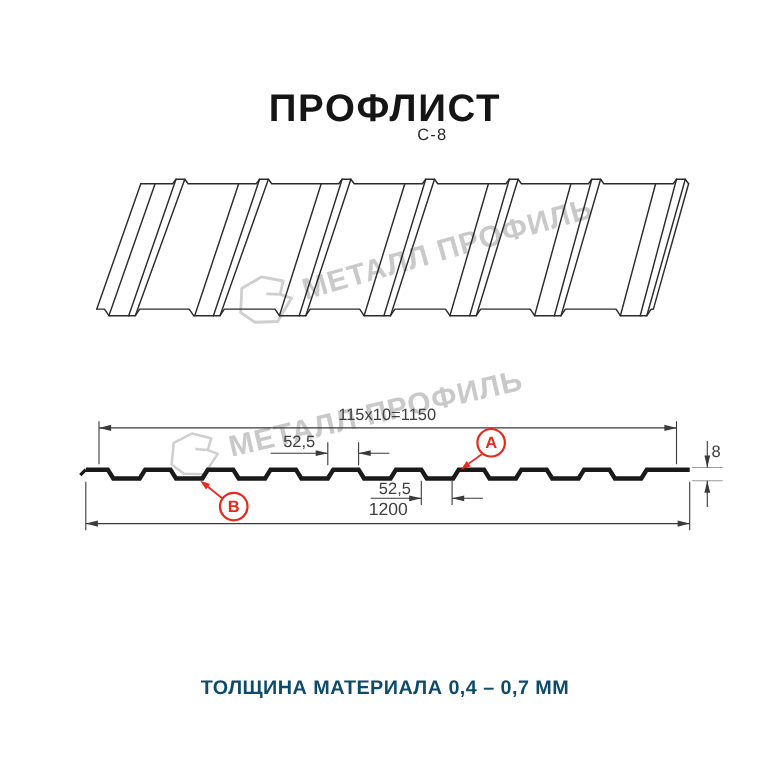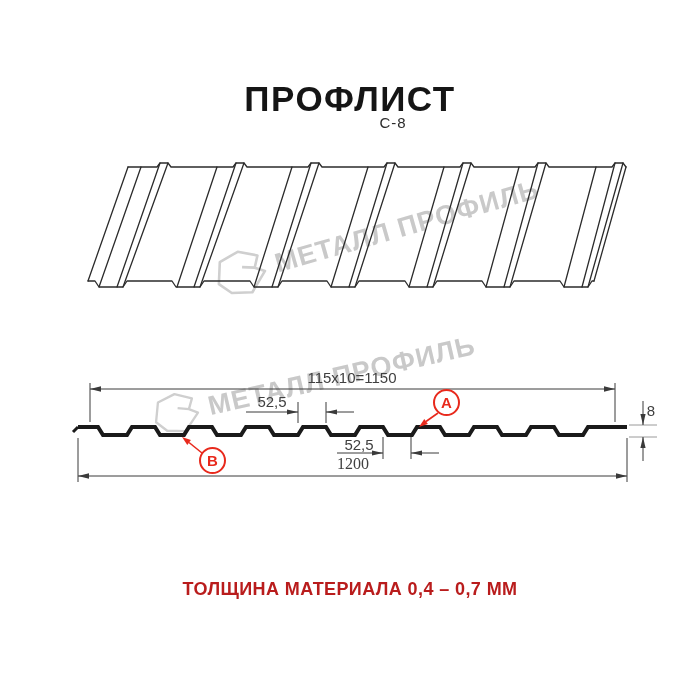--- a/index.html
+++ b/index.html
@@ -14,29 +14,29 @@
     left:350px;top:60px;font-size:35px;font-weight:bold;color:#151515;
     letter-spacing:1.5px;
     margin-top:19px;
   }
   .subtitle{
     left:347px;top:114px;font-size:15px;font-weight:normal;color:#2b2b2b;
     letter-spacing:1px;
     margin-left:46px;
   }
   .footer-note{
-    left:350px;top:579px;font-size:18px;font-weight:bold;color:#b91c1c;
+    left:350px;top:615px;font-size:18px;font-weight:bold;color:#0c4a6e;
     letter-spacing:0.4px;
   }
 
   .dim-label{color:#404040;font-weight:normal;}
   .dim-1150{left:352px;top:369px;font-size:15px;}
   .dim-525top{left:272px;top:393px;font-size:15px;}
   .dim-525bot{left:359px;top:436px;font-size:15px;}
-  .dim-1200{left:353px;top:455px;font-size:16px;font-family:Liberation Serif, serif;}
+  .dim-1200{left:353px;top:455px;font-size:16px;}
   .dim-8{left:651px;top:402px;font-size:15px;}
 
   .badge{
     width:23px;height:23px;border:2.5px solid #e8291c;border-radius:50%;
     color:#e8291c;font-size:15px;font-weight:bold;text-align:center;
     line-height:23px;background:transparent;z-index:5;
   }
   .badge-a{left:433px;top:389px;}
   .badge-b{left:199px;top:447px;}
 

